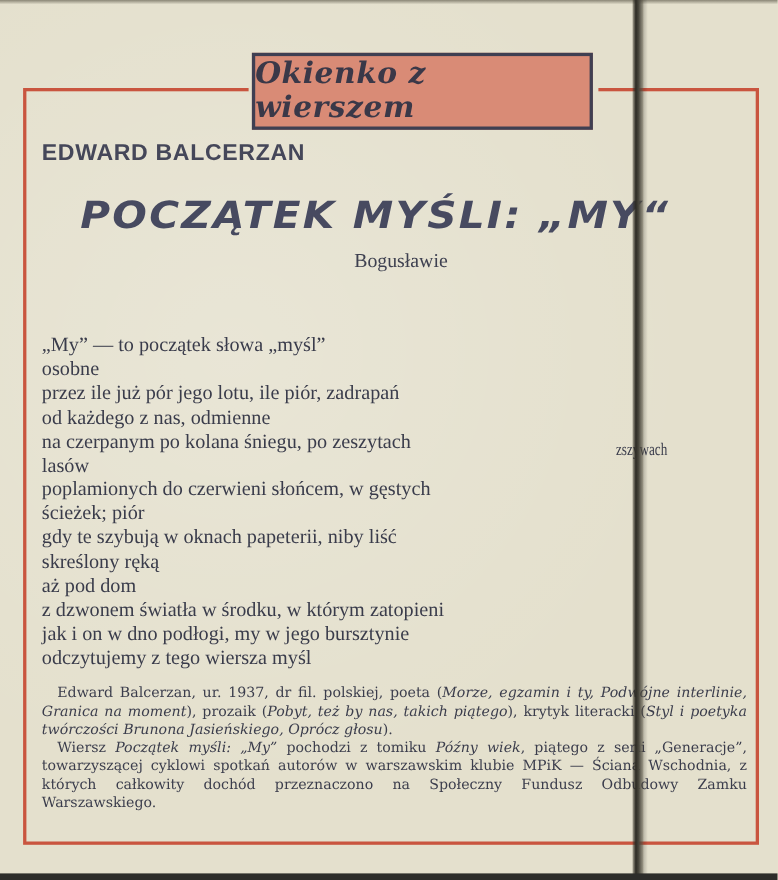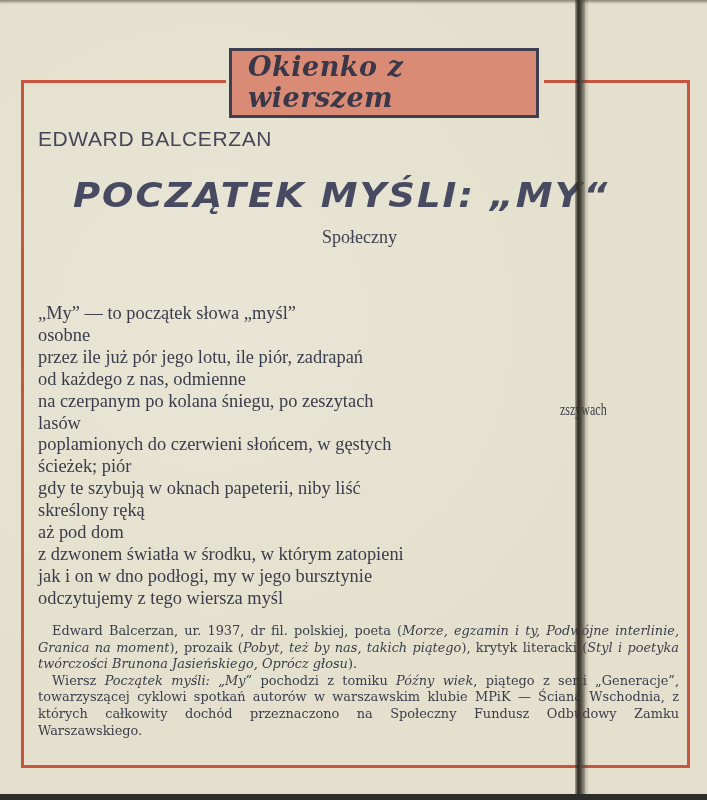--- a/index.html
+++ b/index.html
@@ -36,25 +36,24 @@
     background: #d98b76;
     border-top: 3px solid #3f3f52; border-bottom: 3px solid #3f3f52;
     border-left: 3px solid #3f3f52; border-right: 3px solid #3f3f52;
     box-sizing: border-box;
     display: flex; align-items: center; justify-content: center;
   }
   .banner-text {
     font-family: "DejaVu Serif", serif; font-style: italic; font-weight: bold;
     font-size: 27px; color: #3a3848; letter-spacing: 0.5px;
     margin-top: -2px;
-    padding-left: 16px;
   }
   .author {
     position: absolute; left: 38px; top: 127px;
-    font-family: "Liberation Sans", "DejaVu Sans", sans-serif; font-weight: normal;
+    font-family: "Liberation Sans", "DejaVu Sans", sans-serif; font-weight: bold;
     font-size: 21px; letter-spacing: 0.6px; color: #454759;
   }
   .title {
     position: absolute; left: 73px; top: 174px; width: 600px;
     font-family: "DejaVu Sans", sans-serif; font-weight: bold; font-style: italic;
     font-size: 37px; letter-spacing: 2px; color: #474a60;
     transform: scaleY(0.92);
   }
   .dedication {
     position: absolute; left: 322px; top: 227px;
@@ -93,21 +92,21 @@
 
 <div class="frame"></div>
 <div class="frame-top-cut"></div>
 
 <div class="banner">
   <span class="banner-text">Okienko z wierszem</span>
 </div>
 
 <div class="author">EDWARD BALCERZAN</div>
 <div class="title">POCZĄTEK MYŚLI: „MY“</div>
-<div class="dedication">Społeczny</div>
+<div class="dedication">Bogusławie</div>
 
 <div class="poem">
   <span class="poem-line">„My” — to początek słowa „myśl”</span>
   <span class="poem-line">osobne</span>
   <span class="poem-line">przez ile już pór jego lotu, ile piór, zadrapań</span>
   <span class="poem-line">od każdego z nas, odmienne</span>
   <span class="poem-line">na czerpanym po kolana śniegu, po zeszytach</span>
   <span class="poem-line">lasów</span>
   <span class="poem-line">poplamionych do czerwieni słońcem, w gęstych</span>
   <span class="poem-line">ścieżek; piór</span>

